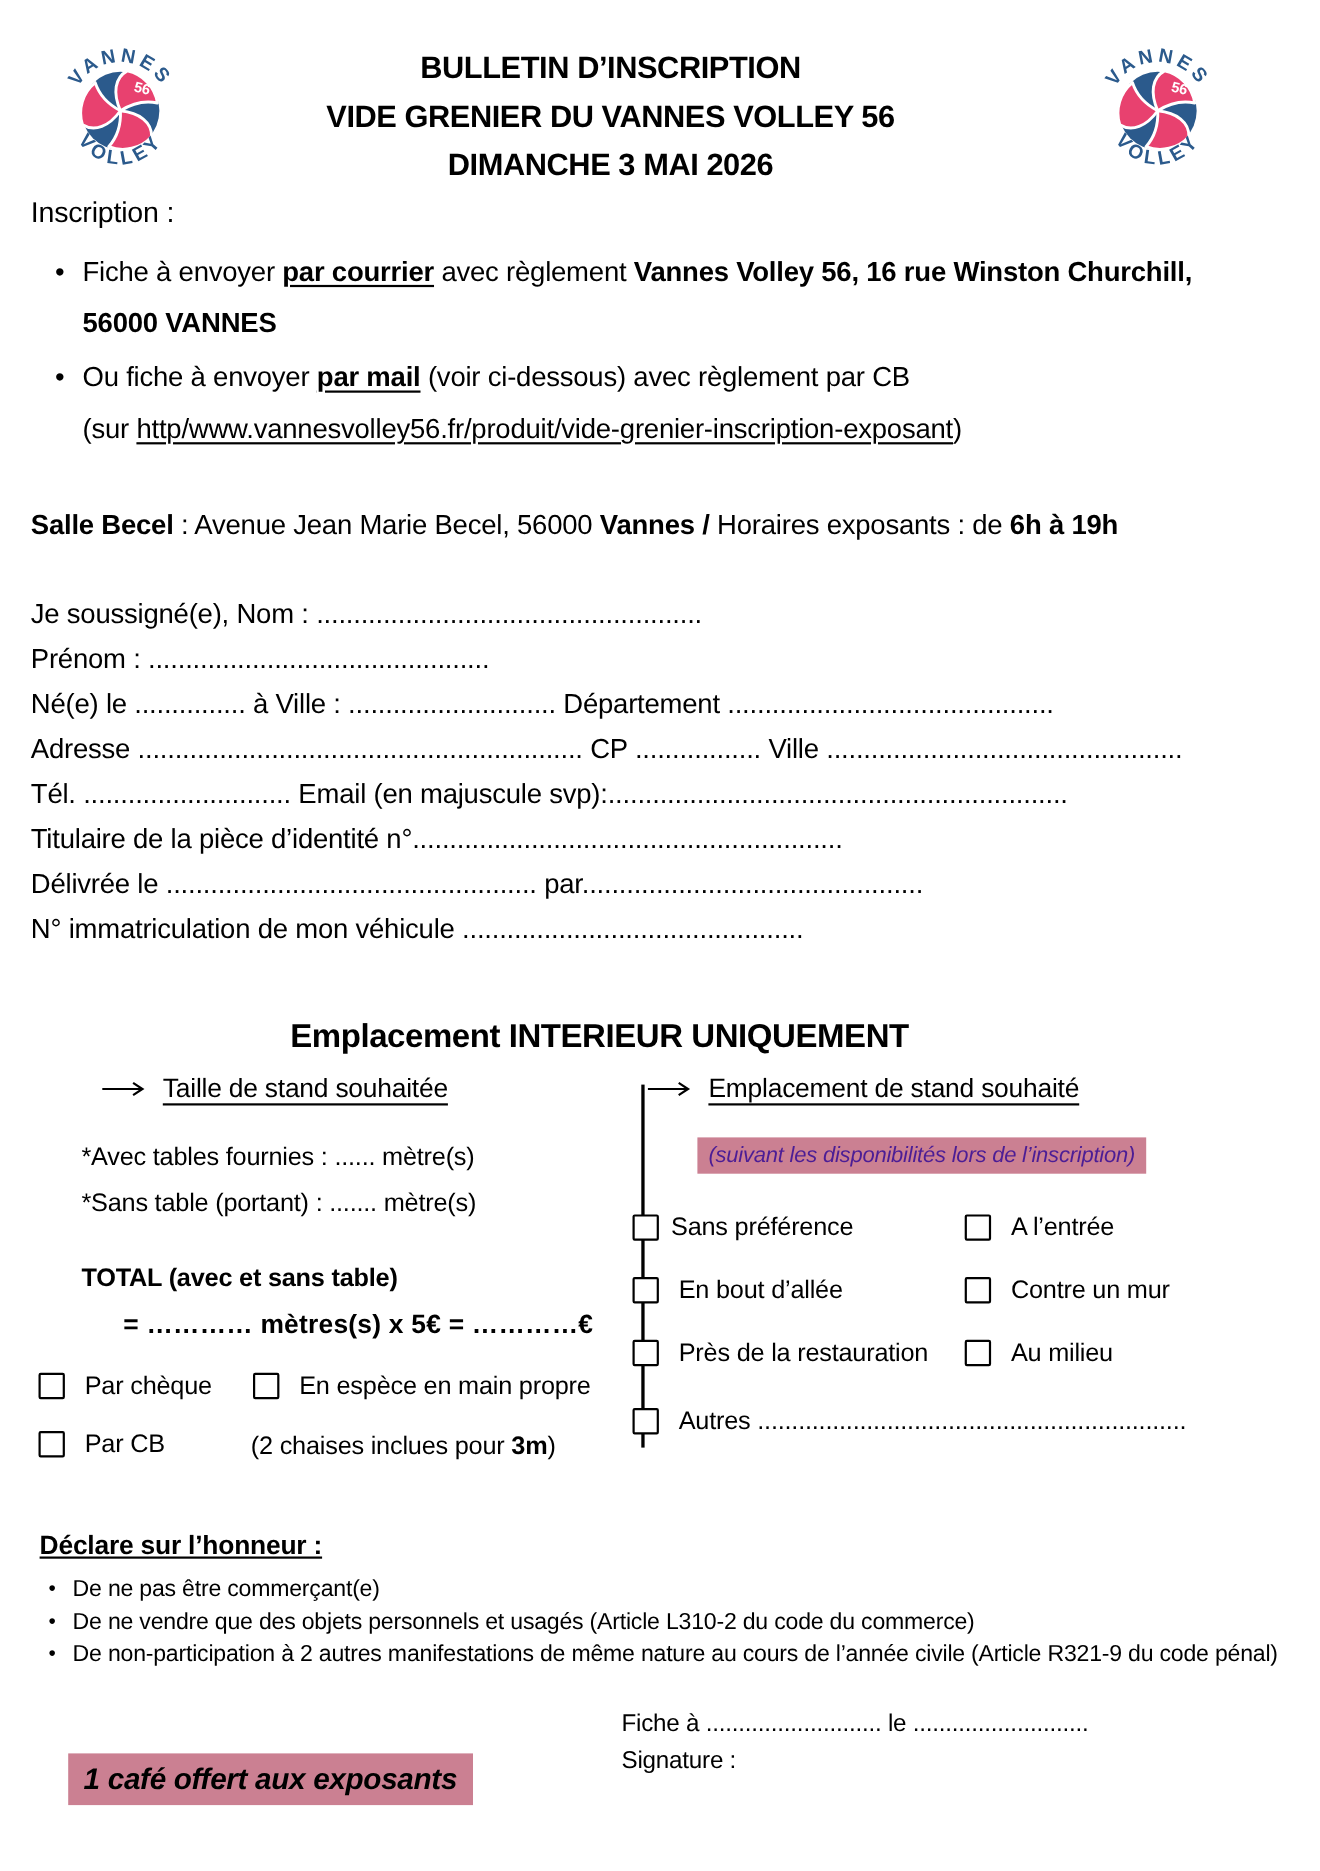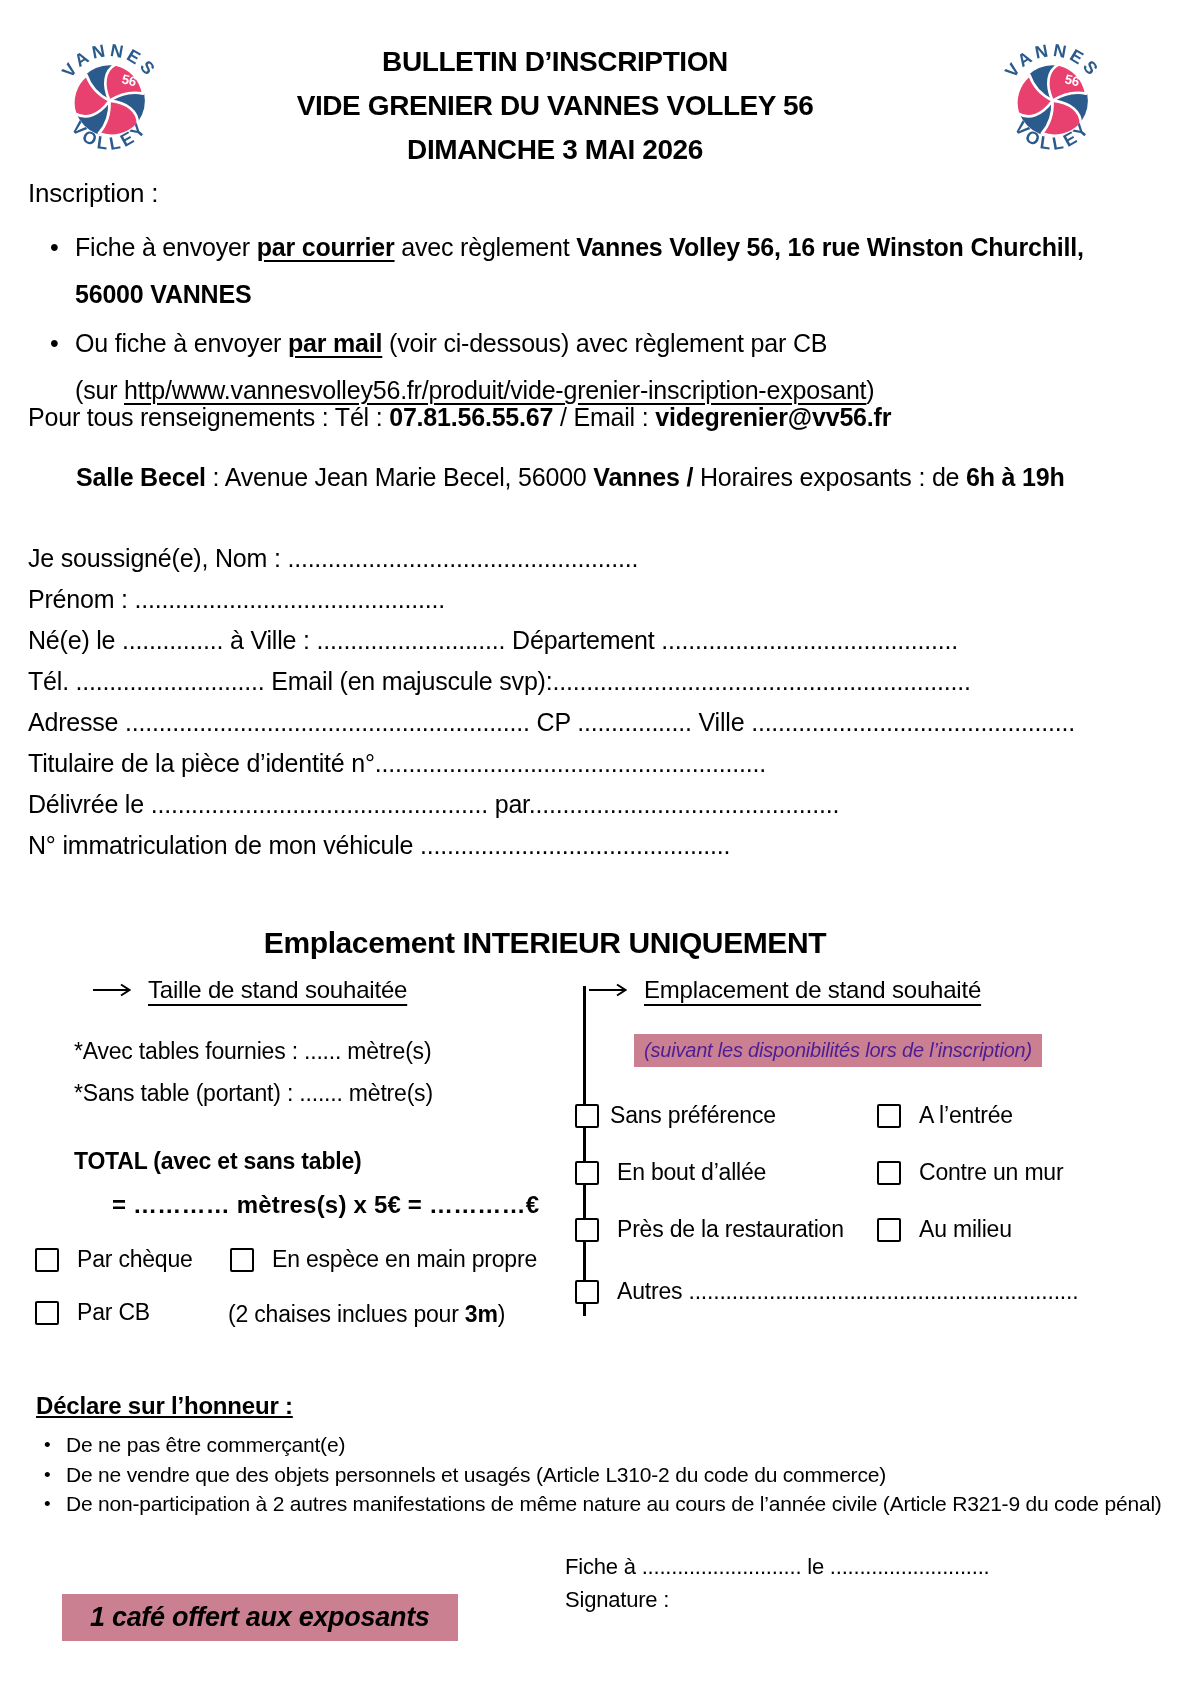--- a/index.html
+++ b/index.html
@@ -20,21 +20,21 @@
   .logo-left { top:28px; left:52px; }
   .logo-right { top:28px; left:995px; }
 
   .insc-heading { top:178px; left:28px; font-size:26px; }
   .bullet-row { display:flex; }
   .bullet-dot { width:25px; font-size:25px; line-height:47px; }
   .bullet-body { flex:1; font-size:25px; line-height:47px; }
   .bullet1 { top:224px; left:50px; width:1055px; }
   .bullet2 { top:320px; left:50px; width:1060px; }
   .contact-line { top:403px; left:28px; font-size:25px; }
-  .venue-line { top:463px; left:28px; font-size:25px;margin-left:48px; }
+  .venue-line { top:463px; left:28px; font-size:25px; }
 
   .identity-block { top:538px; left:28px; width:1165px; font-size:25px; line-height:41px; }
 
   .emp-heading { top:926px; left:0; width:1090px; text-align:center;
     font-weight:bold; font-size:30px; letter-spacing:-0.4px; }
   .col-heading { display:flex; align-items:center; gap:12px; font-size:24px;justify-content:flex-end; }
   .col-heading .lbl { text-decoration:underline; text-decoration-thickness:2px; text-underline-offset:6px; }
   .col-heading-left  { top:976px; left:92px; }
   .col-heading-right { top:976px; left:588px; }
   .divider { left:583px; top:986px; width:3px; height:330px; background:#000; }
@@ -52,21 +52,21 @@
   .formula { font-size:24px; font-weight:bold; letter-spacing:0.2px; }
 
   .declare-heading { top:1392px; left:36px; font-size:24px; font-weight:bold;text-decoration:underline; }
   .declare-list { top:1430px; left:44px; width:1120px; font-size:21px; }
   .declare-item { display:flex; line-height:29.5px; }
   .declare-item .dot { width:22px; font-size:19px; }
 
   .fait-block { top:1550px; left:565px; font-size:22px; line-height:33px; }
   .coffee-note {
     top:1594px; left:62px; font-size:27px; font-weight:bold; font-style:italic;
-    padding:8px 28px; letter-spacing:-0.3px;
+    padding:8px 14px; letter-spacing:-0.3px;
   }
   .hl { background:#cb8092; }
 </style>
 </head>
 <body>
 
 <svg width="0" height="0" style="position:absolute" aria-hidden="true">
   <defs>
     <symbol id="vv-logo" viewBox="0 0 130 150">
       <path id="arcTop" d="M15 82 A50 50 0 0 1 115 82" fill="none"></path>
@@ -111,30 +111,29 @@
   </div>
 
   <div class="abs bullet2 bullet-row">
     <span class="bullet-dot">•</span>
     <div class="bullet-body">
       <div><span>Ou fiche à envoyer </span><span class="b u">par mail</span><span> (voir ci-dessous) avec règlement par CB</span></div>
       <div><span>(sur </span><span class="u">http/www.vannesvolley56.fr/produit/vide-grenier-inscription-exposant</span><span>)</span></div>
     </div>
   </div>
 
-  <div class="abs contact-line"><span>Pour tous renseignements : Tél : </span><span class="b">07.81.56.55.67</span><span> / Email : </span><span class="b">videgrenier@vv56.fr</span></div>
 
   <div class="abs venue-line"><span class="b">Salle Becel</span><span> : Avenue Jean Marie Becel, 56000 </span><span class="b">Vannes /</span><span> Horaires exposants : de </span><span class="b">6h à 19h</span></div>
 
   <div class="abs identity-block">
     <div>Je soussigné(e), Nom : ....................................................</div>
     <div>Prénom : ..............................................</div>
     <div>Né(e) le ............... à Ville : ............................ Département ............................................</div>
+    <div>Adresse ............................................................ CP ................. Ville ................................................</div>
     <div>Tél. ............................ Email (en majuscule svp):..............................................................</div>
-    <div>Adresse ............................................................ CP ................. Ville ................................................</div>
     <div>Titulaire de la pièce d’identité n°..........................................................</div>
     <div>Délivrée le .................................................. par..............................................</div>
     <div>N° immatriculation de mon véhicule ..............................................</div>
   </div>
 
   <div class="abs emp-heading">Emplacement INTERIEUR UNIQUEMENT</div>
 
   <div class="abs col-heading col-heading-left">
     <svg width="44" height="14" viewBox="0 0 44 14">
         <path d="M1 7 H36 M29 1.5 L37.5 7 L29 12.5" fill="none" stroke="#000" stroke-width="2"></path>

